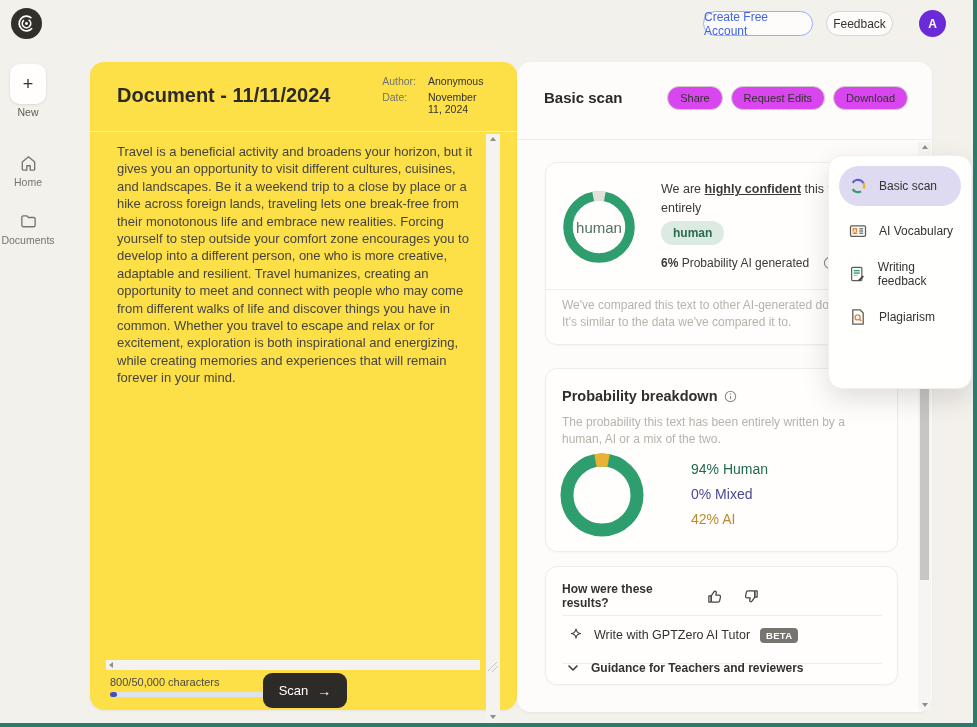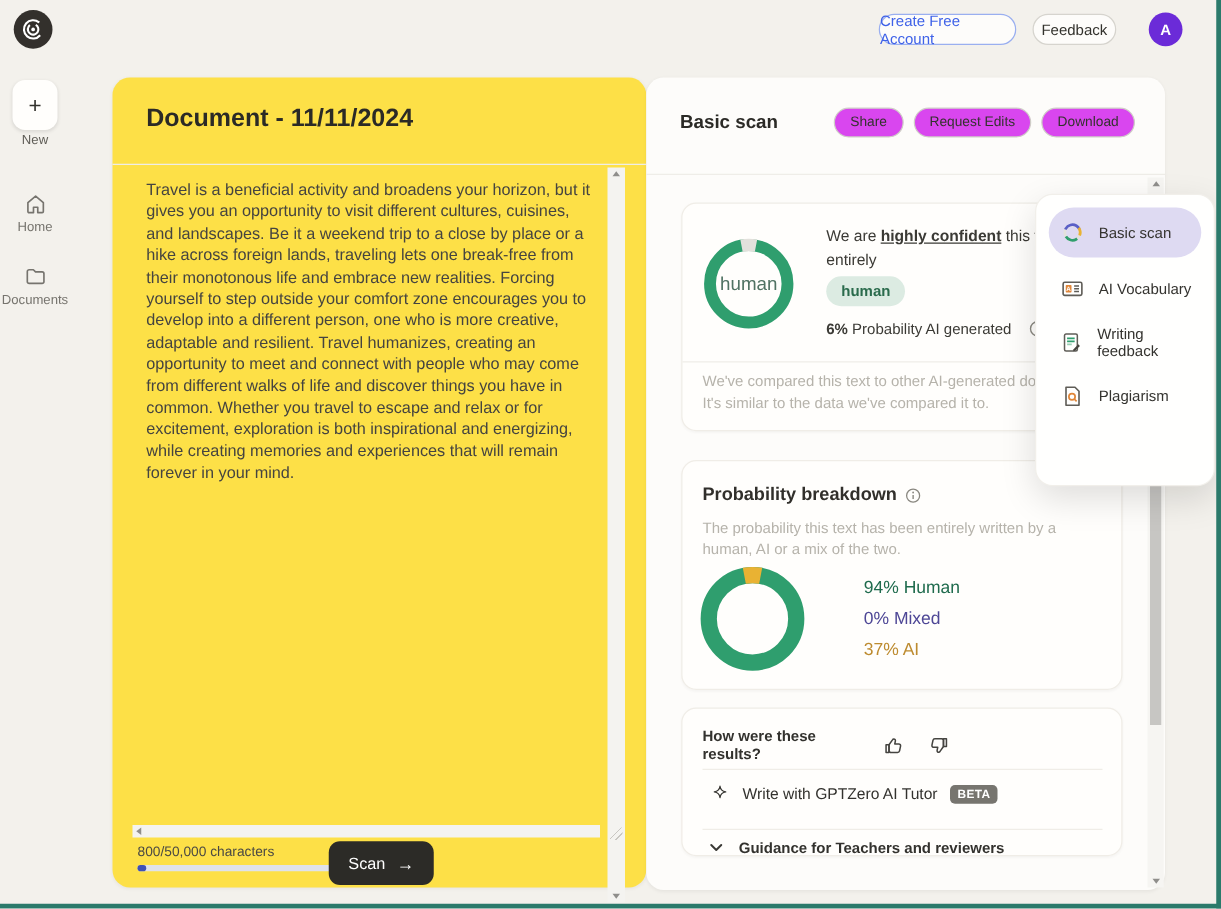--- a/index.html
+++ b/index.html
@@ -78,21 +78,21 @@
 
   
   .c3-row1{position:absolute;left:16px;top:15px;display:flex;align-items:center;}
   .c3-q{font-size:12px;font-weight:600;color:#33322E;width:128px;}
   .thumb{cursor:pointer;margin-left:16px;}
   .c3-div1{position:absolute;left:16px;top:48px;width:320px;border-top:1px solid #F0EDE7;}
   .c3-row2{position:absolute;left:22px;top:60px;display:flex;align-items:center;gap:10px;cursor:pointer;}
   .c3-tutor{font-size:12.5px;font-weight:500;color:#33322E;}
   .beta{background:#77756F;color:#fff;font-size:9.5px;font-weight:700;padding:2px 6px;border-radius:4px;letter-spacing:.3px;}
   .c3-div2{position:absolute;left:16px;top:96px;width:320px;border-top:1px solid #F0EDE7;}
-  .c3-row3{position:absolute;left:20px;top:104px;display:flex;align-items:flex-end;gap:11px;cursor:pointer;}
+  .c3-row3{position:absolute;left:20px;top:94px;display:flex;align-items:flex-end;gap:11px;cursor:pointer;}
   .c3-guidance{font-size:12px;font-weight:600;color:#33322E;}
 
   
   .scan-menu{position:absolute;left:828px;top:155px;width:144px;height:234px;background:#FFFFFE;border-radius:14px;border:1px solid #F1EFEA;box-shadow:0 10px 28px rgba(0,0,0,.13);padding:10px 0;box-sizing:border-box;z-index:30;}
   .menu-item{height:43px;margin:0 10px;display:flex;align-items:center;gap:12px;padding-left:10px;border-radius:21px;font-size:12px;font-weight:500;color:#34332F;cursor:pointer;}
   .menu-item.selected{background:#DEDAF2;height:40px;margin-bottom:3px;}
 
   
   .edge-right{position:absolute;left:973px;top:0;width:4px;height:727px;background:#2B7A6B;z-index:40;}
   .edge-bottom{position:absolute;left:0;top:723px;width:977px;height:4px;background:#2B7A6B;z-index:40;}
@@ -126,20 +126,26 @@
   <div class="rail-icon ic-docs">
     <svg width="19" height="19" viewBox="0 0 20 20" fill="none" stroke="#76746E" stroke-width="1.4" stroke-linejoin="round">
       <path d="M3 5.5A1.5 1.5 0 0 1 4.5 4h3.6l1.8 1.8h5.6A1.5 1.5 0 0 1 17 7.3V14a1.5 1.5 0 0 1-1.5 1.5h-11A1.5 1.5 0 0 1 3 14z"></path>
     </svg>
   </div>
   <div class="rail-label lbl-docs">Documents</div>
 
   <div class="doc-panel">
     <div class="doc-header">
       <div class="doc-title">Document - 11/11/2024</div>
+      <div class="doc-meta">
+        <span class="meta-label">Author:</span>
+        <span class="meta-value">Anonymous</span>
+        <span class="meta-label">Date:</span>
+        <span class="meta-value">November 11, 2024</span>
+      </div>
     </div>
     <div class="doc-body">Travel is a beneficial activity and broadens your horizon, but it gives you an opportunity to visit different cultures, cuisines, and landscapes. Be it a weekend trip to a close by place or a hike across foreign lands, traveling lets one break-free from their monotonous life and embrace new realities. Forcing yourself to step outside your comfort zone encourages you to develop into a different person, one who is more creative, adaptable and resilient. Travel humanizes, creating an opportunity to meet and connect with people who may come from different walks of life and discover things you have in common. Whether you travel to escape and relax or for excitement, exploration is both inspirational and energizing, while creating memories and experiences that will remain forever in your mind.</div>
     <div class="doc-vscroll">
       <div class="tri-up"></div>
       <div class="tri-down"></div>
     </div>
     <div class="doc-hscroll">
       <div class="tri-left"></div>
     </div>
     <div class="grip"></div>
@@ -193,21 +199,21 @@
         </svg>
       </div>
       <div class="c2-sub">The probability this text has been entirely written by a human, AI or a mix of the two.</div>
       <svg class="donut2" viewBox="0 0 88 88">
         <circle cx="44" cy="44" r="35" fill="none" stroke-width="13" stroke="#2F9E6E"></circle>
         <circle cx="44" cy="44" r="35" fill="none" stroke-width="13" pathLength="100" transform="rotate(-90 44 44)" stroke="#E9B233" stroke-dasharray="6 94" stroke-dashoffset="3"></circle>
       </svg>
       <div class="legend">
         <div class="legend-0">94% Human</div>
         <div class="legend-1">0% Mixed</div>
-        <div class="legend-2">37% AI</div>
+        <div class="legend-2">42% AI</div>
       </div>
     </div>
 
     <div class="card card3">
       <div class="c3-row1">
         <span class="c3-q">How were these results?</span>
         <svg class="thumb" width="19" height="19" viewBox="0 0 20 20" fill="none" stroke="#454440" stroke-width="1.3" stroke-linejoin="round" stroke-linecap="round">
           <path d="M3 9.3h2.5v6.5H3z"></path>
           <path d="M5.5 15l1.3.8h5.9c.8 0 1.5-.55 1.65-1.3l.85-4.1c.2-.95-.55-1.85-1.55-1.85h-3.3l.5-2.6c.15-.8-.45-1.55-1.3-1.55-.5 0-.95.3-1.15.75L5.5 9.3z"></path>
         </svg>

